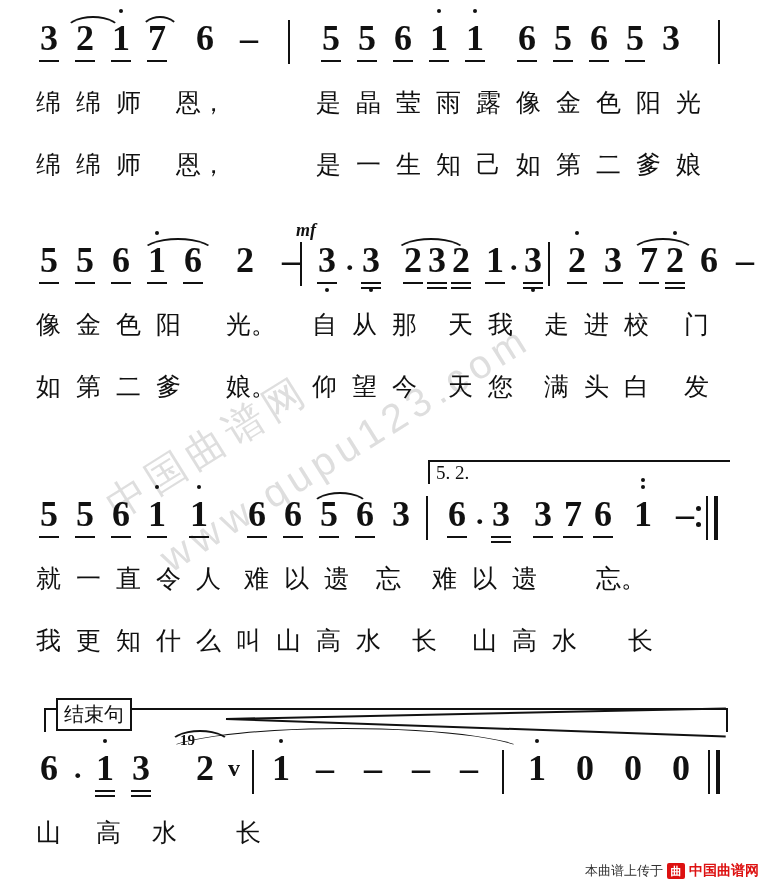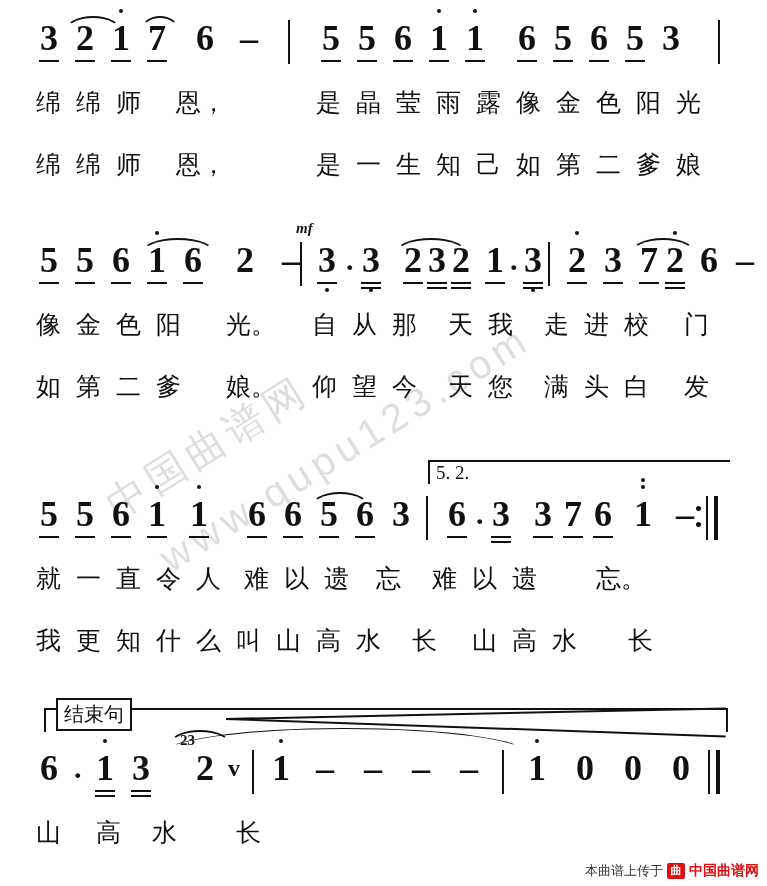--- a/index.html
+++ b/index.html
@@ -167,21 +167,21 @@
     height: 5px;
     border-radius: 50%;
     background: #111;
   }
 
   .dyn {
     position: absolute;
     font-style: italic;
     font-weight: bold;
     font-family: "Liberation Serif", serif;
-    font-size: 15px;
+    font-size: 18px;
   }
 
   
   .volta {
     position: absolute;
     border-left: 2px solid #111;
     border-top: 2px solid #111;
     height: 22px;
   }
   .volta-label {
@@ -213,21 +213,21 @@
   
   .footer {
     position: absolute;
     right: 8px;
     bottom: 6px;
     display: flex;
     align-items: center;
     gap: 4px;
     font-size: 13px;
     color: #333;
-    font-family: Liberation Mono, monospace;
+    font-family: Liberation Sans, sans-serif;
   }
   .footer .logo {
     display: inline-block;
     width: 18px;
     height: 16px;
     background: #d11;
     color: #fff;
     font-size: 11px;
     line-height: 16px;
     text-align: center;
@@ -464,21 +464,21 @@
     <div class="boxlabel" style="left:56px; top:-2px;">结束句</div>
 
     <div class="slur-wide" style="left:160px; top:28px; width:368px;"></div>
 
     <div class="longline" style="left:226px; top:18px; width:500px; transform:rotate(2.0deg); transform-origin:left center;"></div>
     <div class="longline" style="left:226px; top:18px; width:500px; transform:rotate(-1.2deg); transform-origin:left center;"></div>
 
     <div class="noteline" style="margin-top:48px;">
 
       <div class="slur" style="left:168px; top:-18px; width:60px;"></div>
-      <div style="position:absolute; left:180px; top:-16px; font-size:15px; font-weight:bold;">23</div>
+      <div style="position:absolute; left:180px; top:-16px; font-size:15px; font-weight:bold;">19</div>
 
       <div class="note tok" style="left:40px;">6</div>
       <div class="note tok" style="left:74px; font-size:30px;">.</div>
       <div class="note tok u2" style="left:96px;">1<span class="dotup"></span></div>
       <div class="note tok u2" style="left:132px;">3</div>
 
       <div class="note tok" style="left:196px;">2</div>
       <div class="note tok" style="left:228px; font-size:24px;">v</div>
 
       <div class="bar" style="left:252px;"></div>

